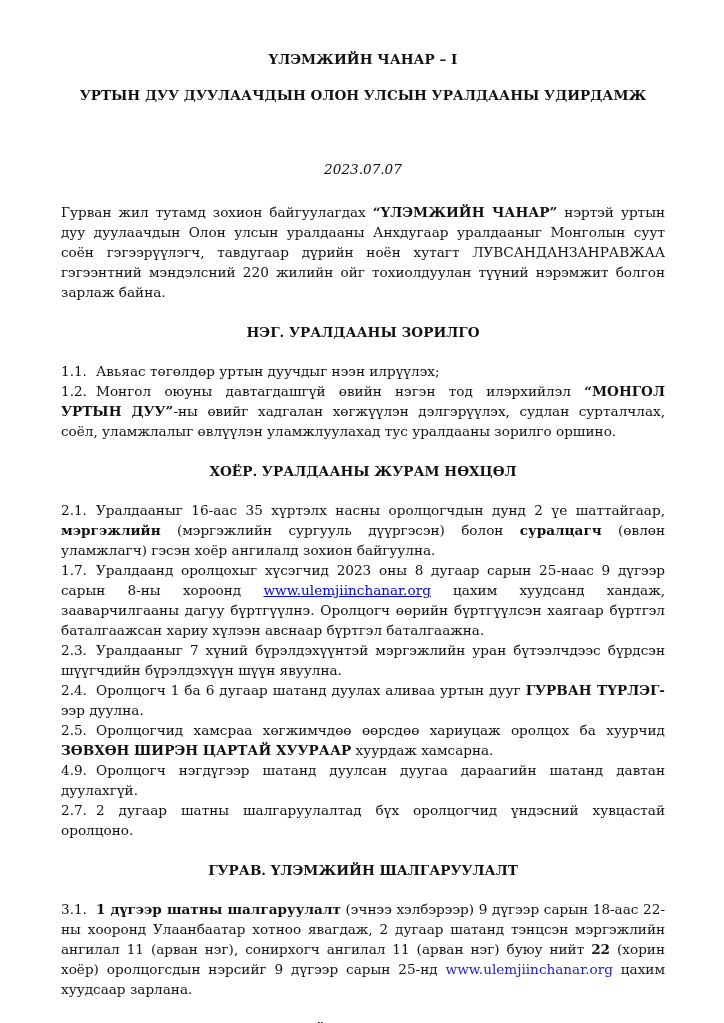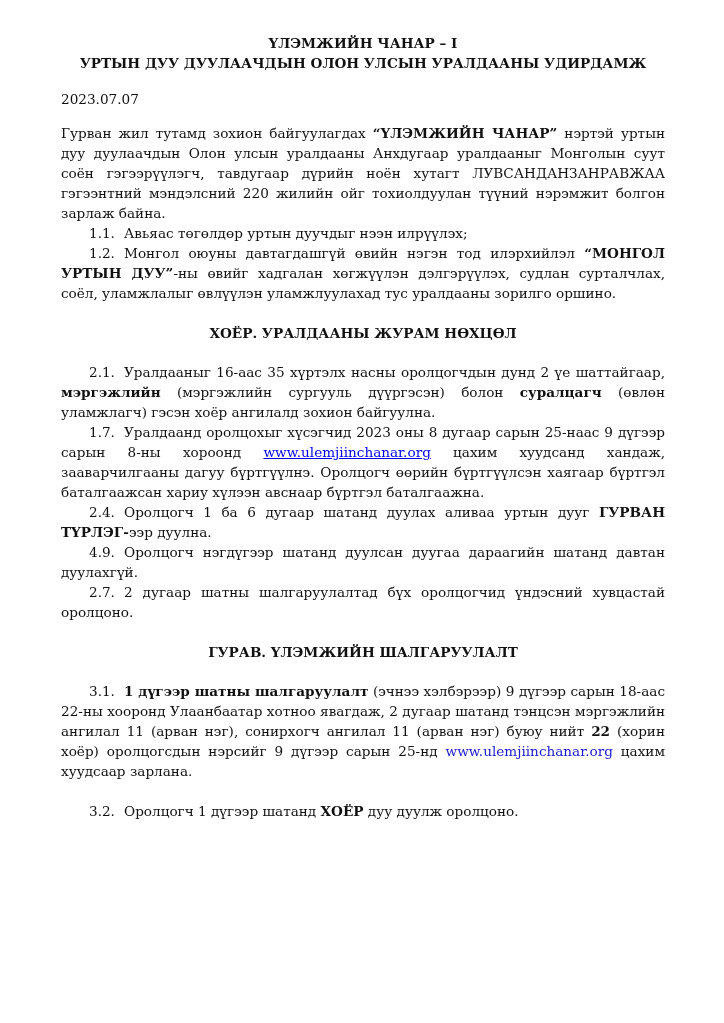--- a/index.html
+++ b/index.html
@@ -3,51 +3,54 @@
 <meta charset="utf-8">
 <style>
   html, body { margin: 0; padding: 0; background: #ffffff; }
   body {
     width: 724px; height: 1023px; overflow: hidden;
     font-family: "DejaVu Serif", "Liberation Serif", serif;
     color: #111111;
   }
   .page { position: relative; width: 724px; height: 1023px; }
   .doc { position: absolute; left: 61px; top: 33px; width: 604px; font-size: 13.6px; line-height: 20px; }
-  .title { text-align: center; font-weight: bold; font-size: 13.6px; line-height: 20px; margin: 0; }
-  .date { text-align: left; margin-top: 16px; }
-  .para { text-align: justify; margin-top: 14px; }
+  .title { text-align: center; font-weight: bold; font-size: 13.6px; line-height: 20px; margin: 16px; }
+  .date { text-align: center; margin-top: 54px; font-style: italic; }
+  .para { text-align: justify; margin-top: 23px; }
   .section-heading { text-align: center; font-weight: bold; margin-top: 20px; margin-bottom: 19px; }
   .item { text-align: justify; text-align-last: left; }
-  .item .num { display: inline-block; width: 35px; margin-left: 28px; }
+  .item .num { display: inline-block; width: 35px; }
   b { font-weight: bold; }
   a.link { color: #0000ee; text-decoration: underline; }
   a.link.plain { text-decoration: none; color: #1a1ad0; }
   .spacer-big { height: 20px; }
 </style>
 </head>
 <body>
 
 <div class="page">
   <div class="doc">
 
     <p class="title">ҮЛЭМЖИЙН ЧАНАР – I</p>
     <p class="title">УРТЫН ДУУ ДУУЛААЧДЫН ОЛОН УЛСЫН УРАЛДААНЫ УДИРДАМЖ</p>
 
     <div class="date">2023.07.07</div>
 
     <div class="para"><span>Гурван жил тутамд зохион байгуулагдах </span><b>“ҮЛЭМЖИЙН ЧАНАР”</b><span> нэртэй уртын дуу дуулаачдын Олон улсын уралдааны Анхдугаар уралдааныг Монголын суут соён гэгээрүүлэгч, тавдугаар дүрийн ноён хутагт ЛУВСАНДАНЗАНРАВЖАА гэгээнтний мэндэлсний 220 жилийн ойг тохиолдуулан түүний нэрэмжит болгон зарлаж байна.</span></div>
 
+    <div class="section-heading">НЭГ. УРАЛДААНЫ ЗОРИЛГО</div>
     <div class="item"><span class="num">1.1.</span><span>Авьяас төгөлдөр уртын дуучдыг нээн илрүүлэх;</span></div>
     <div class="item"><span class="num">1.2.</span><span>Монгол оюуны давтагдашгүй өвийн нэгэн тод илэрхийлэл </span><b>“МОНГОЛ УРТЫН ДУУ”</b><span>-ны өвийг хадгалан хөгжүүлэн дэлгэрүүлэх, судлан сурталчлах, соёл, уламжлалыг өвлүүлэн уламжлуулахад тус уралдааны зорилго оршино.</span></div>
 
     <div class="section-heading">ХОЁР. УРАЛДААНЫ ЖУРАМ НӨХЦӨЛ</div>
     <div class="item"><span class="num">2.1.</span><span>Уралдааныг 16-аас 35 хүртэлх насны оролцогчдын дунд 2 үе шаттайгаар, </span><b>мэргэжлийн</b><span> (мэргэжлийн сургууль дүүргэсэн) болон </span><b>суралцагч</b><span> (өвлөн уламжлагч) гэсэн хоёр ангилалд зохион байгуулна.</span></div>
     <div class="item"><span class="num">1.7.</span><span>Уралдаанд оролцохыг хүсэгчид 2023 оны 8 дугаар сарын 25-наас 9 дүгээр сарын 8-ны хороонд </span><a class="link" href="#">www.ulemjiinchanar.org</a><span> цахим хуудсанд хандаж, зааварчилгааны дагуу бүртгүүлнэ. Оролцогч өөрийн бүртгүүлсэн хаягаар бүртгэл баталгаажсан хариу хүлээн авснаар бүртгэл баталгаажна.</span></div>
+    <div class="item"><span class="num tight">2.3.</span><span>Уралдааныг 7 хүний бүрэлдэхүүнтэй мэргэжлийн уран бүтээлчдээс бүрдсэн шүүгчдийн бүрэлдэхүүн шүүн явуулна.</span></div>
     <div class="item"><span class="num">2.4.</span><span>Оролцогч 1 ба 6 дугаар шатанд дуулах аливаа уртын дууг </span><b>ГУРВАН ТҮРЛЭГ-</b><span>ээр дуулна.</span></div>
+    <div class="item"><span class="num">2.5.</span><span>Оролцогчид хамсраа хөгжимчдөө өөрсдөө хариуцаж оролцох ба хуурчид </span><b>ЗӨВХӨН ШИРЭН ЦАРТАЙ ХУУРААР</b><span> хуурдаж хамсарна.</span></div>
     <div class="item"><span class="num">4.9.</span><span>Оролцогч нэгдүгээр шатанд дуулсан дуугаа дараагийн шатанд давтан дуулахгүй.</span></div>
     <div class="item"><span class="num">2.7.</span><span>2 дугаар шатны шалгаруулалтад бүх оролцогчид үндэсний хувцастай оролцоно.</span></div>
 
     <div class="section-heading">ГУРАВ. ҮЛЭМЖИЙН ШАЛГАРУУЛАЛТ</div>
     <div class="item"><span class="num tight">3.1.</span><b>1 дүгээр шатны шалгаруулалт</b><span> (эчнээ хэлбэрээр)  9 дүгээр сарын 18-аас 22-ны хооронд Улаанбаатар хотноо явагдаж, 2 дугаар шатанд тэнцсэн мэргэжлийн ангилал 11 (арван нэг), сонирхогч ангилал 11 (арван нэг) буюу нийт </span><b>22</b><span> (хорин хоёр) оролцогсдын нэрсийг 9 дүгээр сарын 25-нд  </span><a class="link plain" href="#">www.ulemjiinchanar.org</a><span> цахим хуудсаар зарлана.</span></div>
 
     <div class="spacer-big"></div>
 
     <div class="item"><span class="num">3.2.</span><span>Оролцогч 1 дүгээр шатанд </span><b>ХОЁР</b><span> дуу дуулж оролцоно.</span></div>
 

